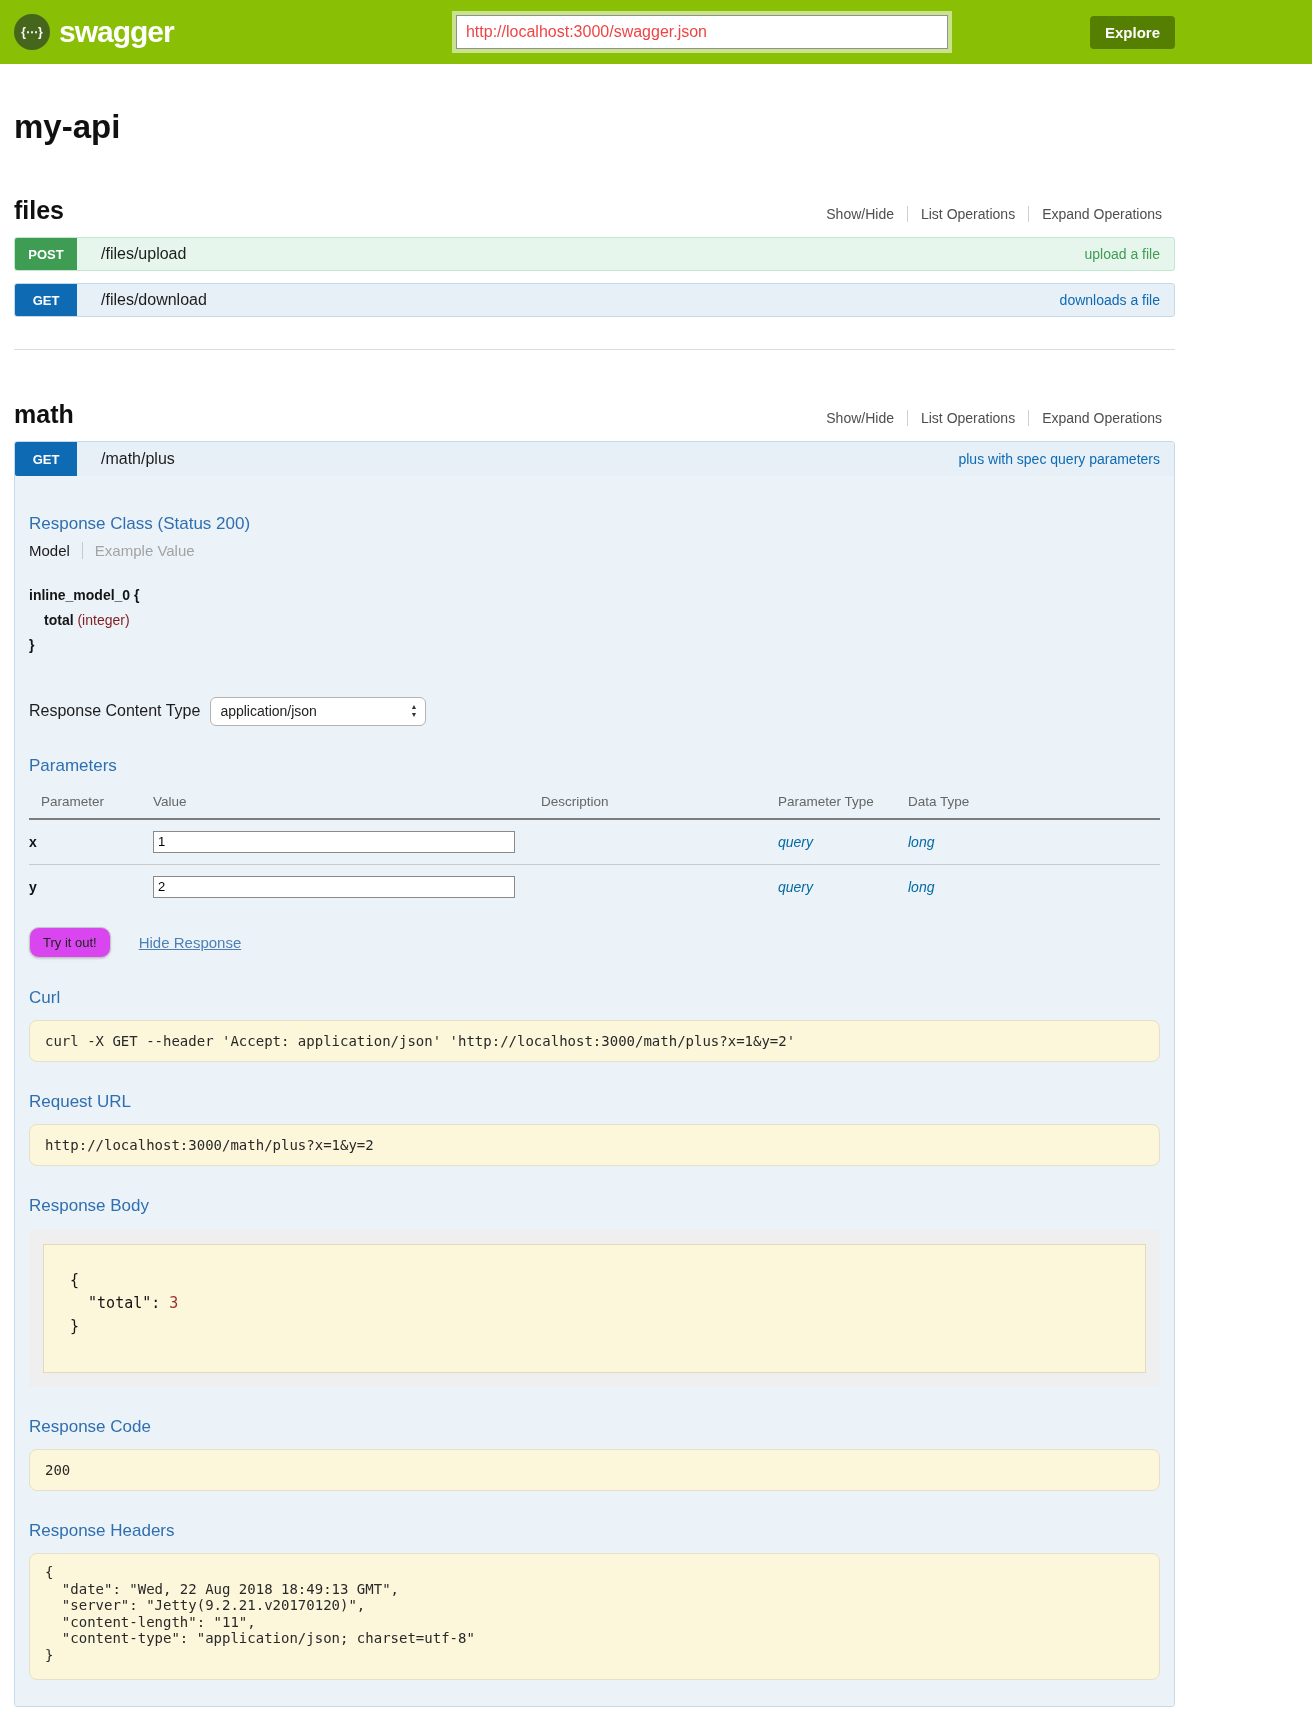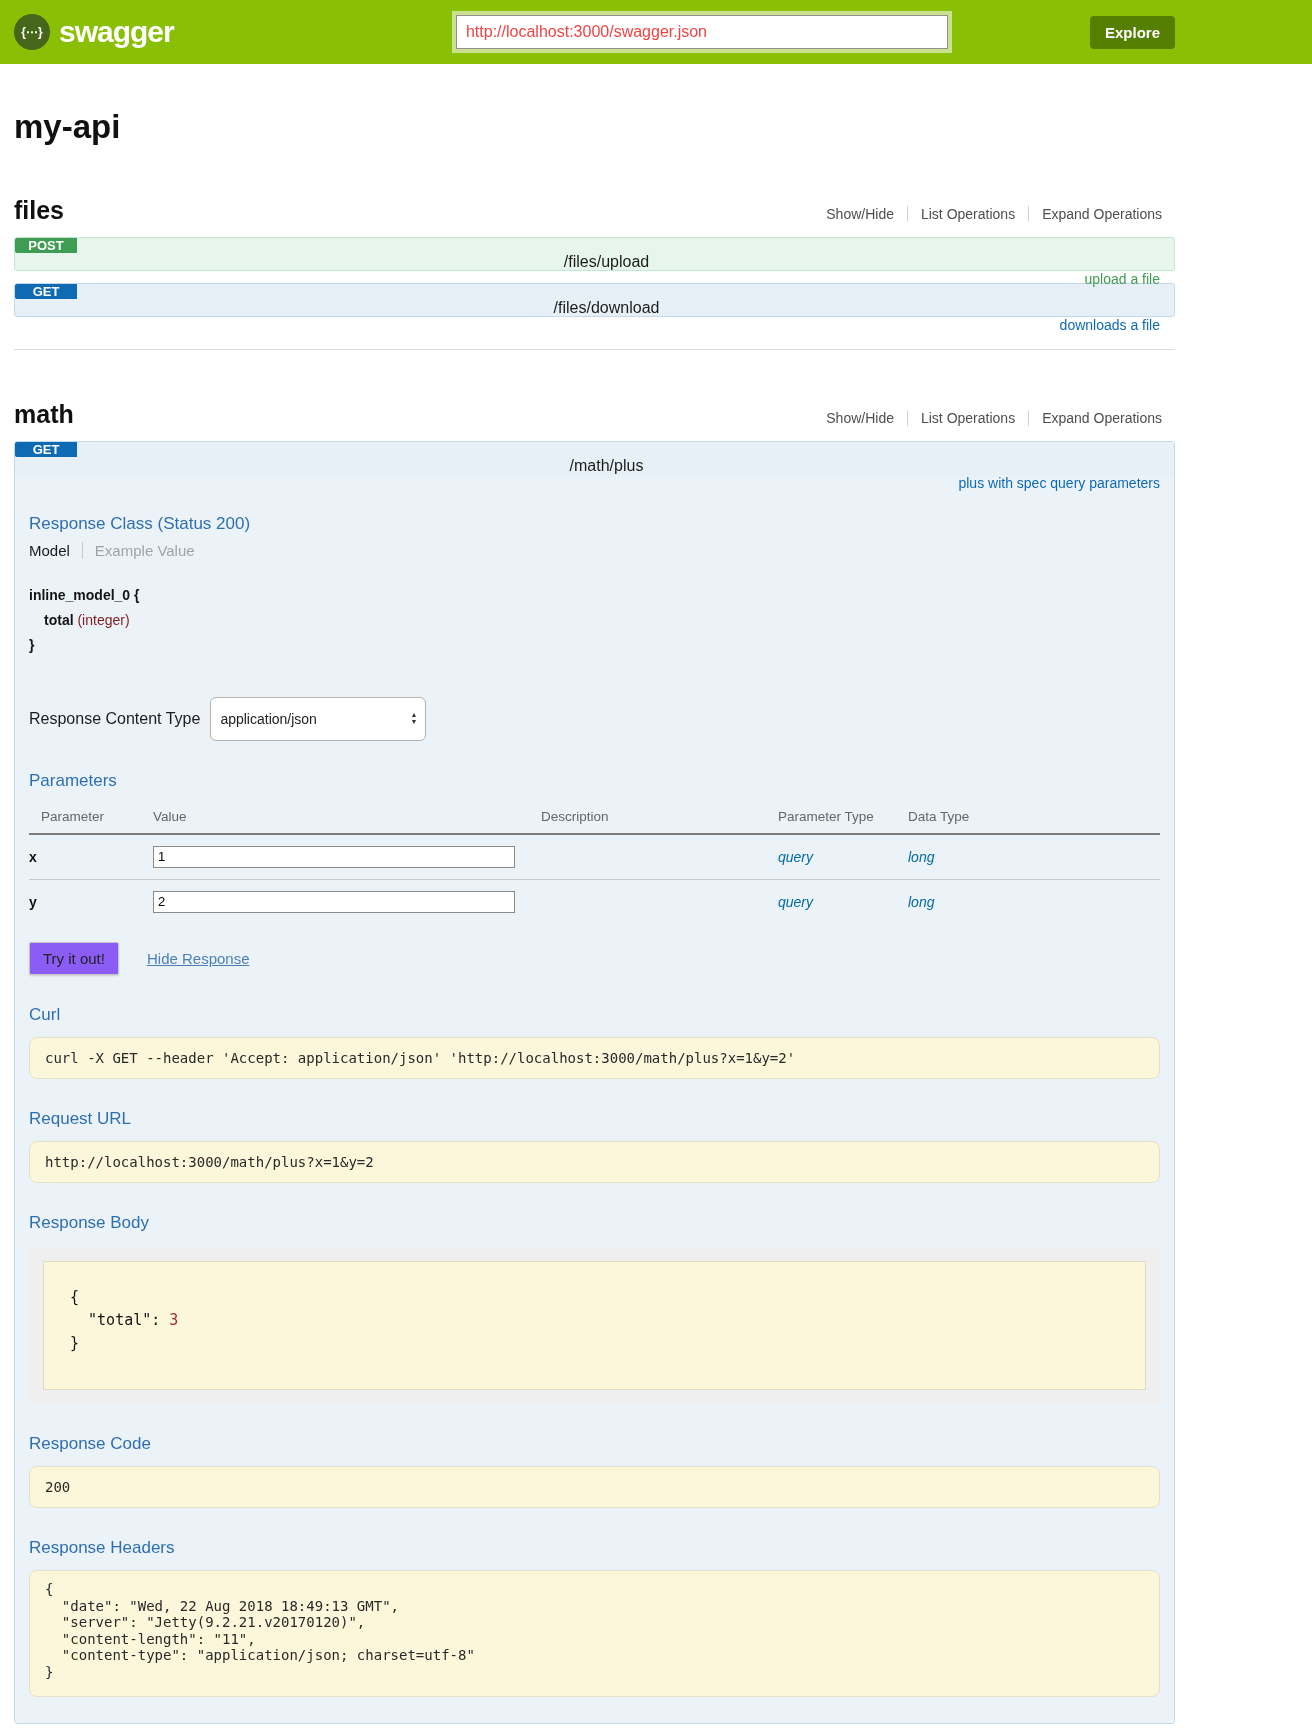--- a/index.html
+++ b/index.html
@@ -21,21 +21,21 @@
   
   .wrap { margin:0 137px 0 14px; }
   h1.page-title { font-size:33px; font-weight:bold; color:#111; margin:44px 0 0 0; }
 
   .section-head { display:flex; align-items:baseline; margin:50px 0 12px 0; }
   .section-title { font-size:25px; font-weight:bold; color:#101010; text-decoration:none; }
   .section-controls { margin-left:auto; display:flex; font-size:14px; }
   .control-link { color:#4e4e4e; text-decoration:none; padding:0 13px; border-left:1px solid #d0d0d0; }
   .control-link:first-child { border-left:none; }
 
-  .endpoint { display:flex; align-items:center; border:1px solid; border-radius:3px; height:34px; margin-bottom:12px;flex-direction:column; }
+  .endpoint { display:flex; align-items:center; border:1px solid; border-radius:3px; height:34px; margin-bottom:12px; }
   .endpoint.post { background:#e7f6ec; border-color:#c3e8d1; }
   .endpoint.get  { background:#e7f0f7; border-color:#c3d9ec; }
   .method-badge { width:62px; align-self:stretch; display:flex; align-items:center; justify-content:center;
                   color:#fff; font-weight:bold; font-size:13px; border-radius:2px 0 0 2px; }
   .endpoint.post .method-badge { background:#3f9c53; }
   .endpoint.get  .method-badge { background:#0f6ab4; }
   .endpoint-path { margin-left:24px; font-size:16px; color:#1d1d1d; text-decoration:none; }
   .endpoint-summary { margin-left:auto; margin-right:14px; font-size:14px; text-decoration:none; }
   .endpoint.post .endpoint-summary { color:#3f9c53; }
   .endpoint.get  .endpoint-summary { color:#0f6ab4; }
@@ -56,41 +56,41 @@
   .tab-example { color:#a3a3a3; padding-left:12px; text-decoration:none;text-align:right; }
 
   .signature { margin-top:24px; font-size:14px; color:#141414; line-height:1.8; }
   .sig-open, .sig-close { font-weight:bold; }
   .sig-prop { margin-left:15px; }
   .prop-name { font-weight:bold; }
   .prop-type { color:#7f1d1d; }
 
   .content-type-row { margin-top:38px; display:flex; align-items:center; gap:10px; font-size:16px; color:#1d1d1d; }
   .select-wrap { position:relative; display:inline-block; }
-  .ct-select { appearance:none; -webkit-appearance:none; -moz-appearance:none; width:216px; height:44px;
+  .ct-select { appearance:none; -webkit-appearance:none; -moz-appearance:none; width:216px; height:29px;
                border:1px solid #b3b3b3; border-radius:6px; background:#fff; font-size:14px; color:#222;
                padding:4px 28px 4px 9px; font-family:inherit; }
   .select-arrows { position:absolute; right:9px; top:50%; transform:translateY(-50%); display:flex;
                    flex-direction:column; font-size:7px; line-height:1.1; color:#333; pointer-events:none; }
 
   table.params { width:100%; border-collapse:collapse; margin-top:10px; font-size:14px; }
   table.params th { text-align:left; font-weight:normal; color:#666; font-size:13.5px;
                     padding:8px 0 9px 0; border-bottom:2px solid #7d7d7d; }
   table.params th.c-param { width:124px; padding-left:12px; }
   table.params th.c-value { width:388px; }
   table.params th.c-desc  { width:237px; }
   table.params th.c-ptype { width:130px; }
   table.params td { padding:11px 0; vertical-align:middle; }
   table.params tr.sep td { border-bottom:1px solid #c9c9c9; }
   td.p-name { font-weight:bold; color:#111; padding-left:12px; }
   .param-input { width:362px; height:22px; border:1px solid #8a8a8a; font-size:13px; padding:1px 4px; font-family:inherit; }
   td.p-type, td.p-dtype { color:#0369a1;font-style:italic; }
 
   .actions-row { margin-top:18px; display:flex; align-items:center; gap:28px; }
-  .try-btn { background:#8b5cf6; border:1px solid #c6c6c6; border-radius:2px; padding:7px 13px; font-size:15px;
+  .try-btn { background:#d946ef; border:1px solid #c6c6c6; border-radius:10px; padding:7px 13px; font-size:13px;
              color:#222; font-family:inherit; box-shadow:0 1px 2px rgba(0,0,0,0.15); cursor:pointer; }
   .hide-response { color:#4d7fb5; font-size:15px; text-decoration:underline; }
 
   .code-box { background:#fcf6db; border:1px solid #e5e0c6; border-radius:8px; margin:12px 0 0 0;
               padding:12px 15px; font-family:"DejaVu Sans Mono", monospace; font-size:14px; color:#292929;
               white-space:pre-wrap; word-break:break-all; }
   .headers-box { line-height:1.18; padding:10px 15px 16px 15px; }
 
   .response-body-wrap { background:#efefef; padding:14px; margin-top:14px; }
   .response-body-pre { background:#fcf6db; border:1px solid #e0dbbd; margin:0; padding:24px 26px 34px 26px;

